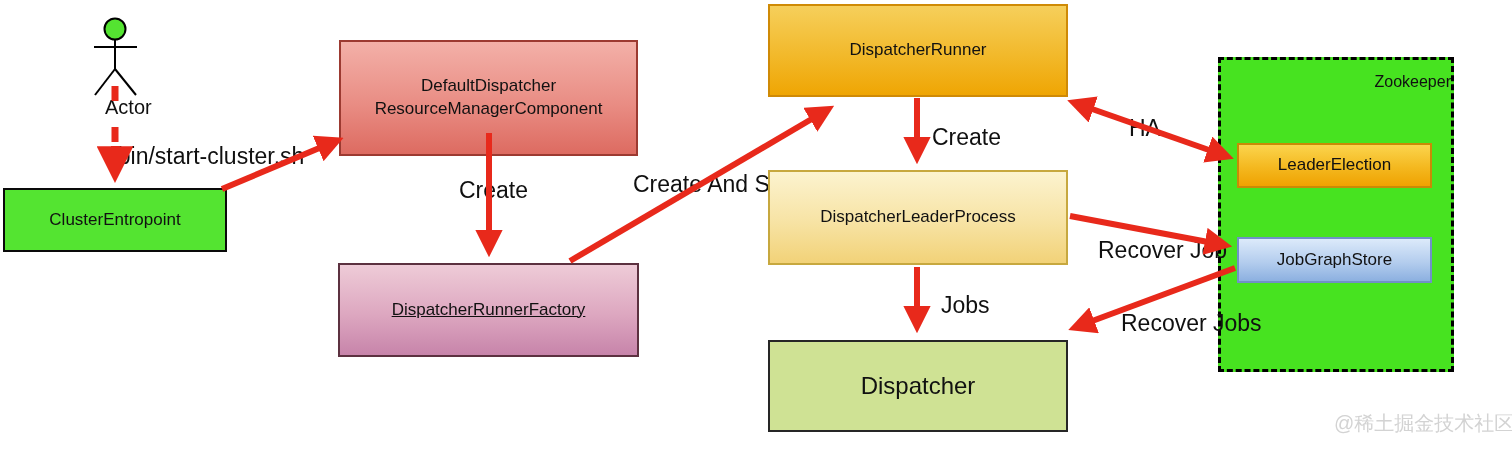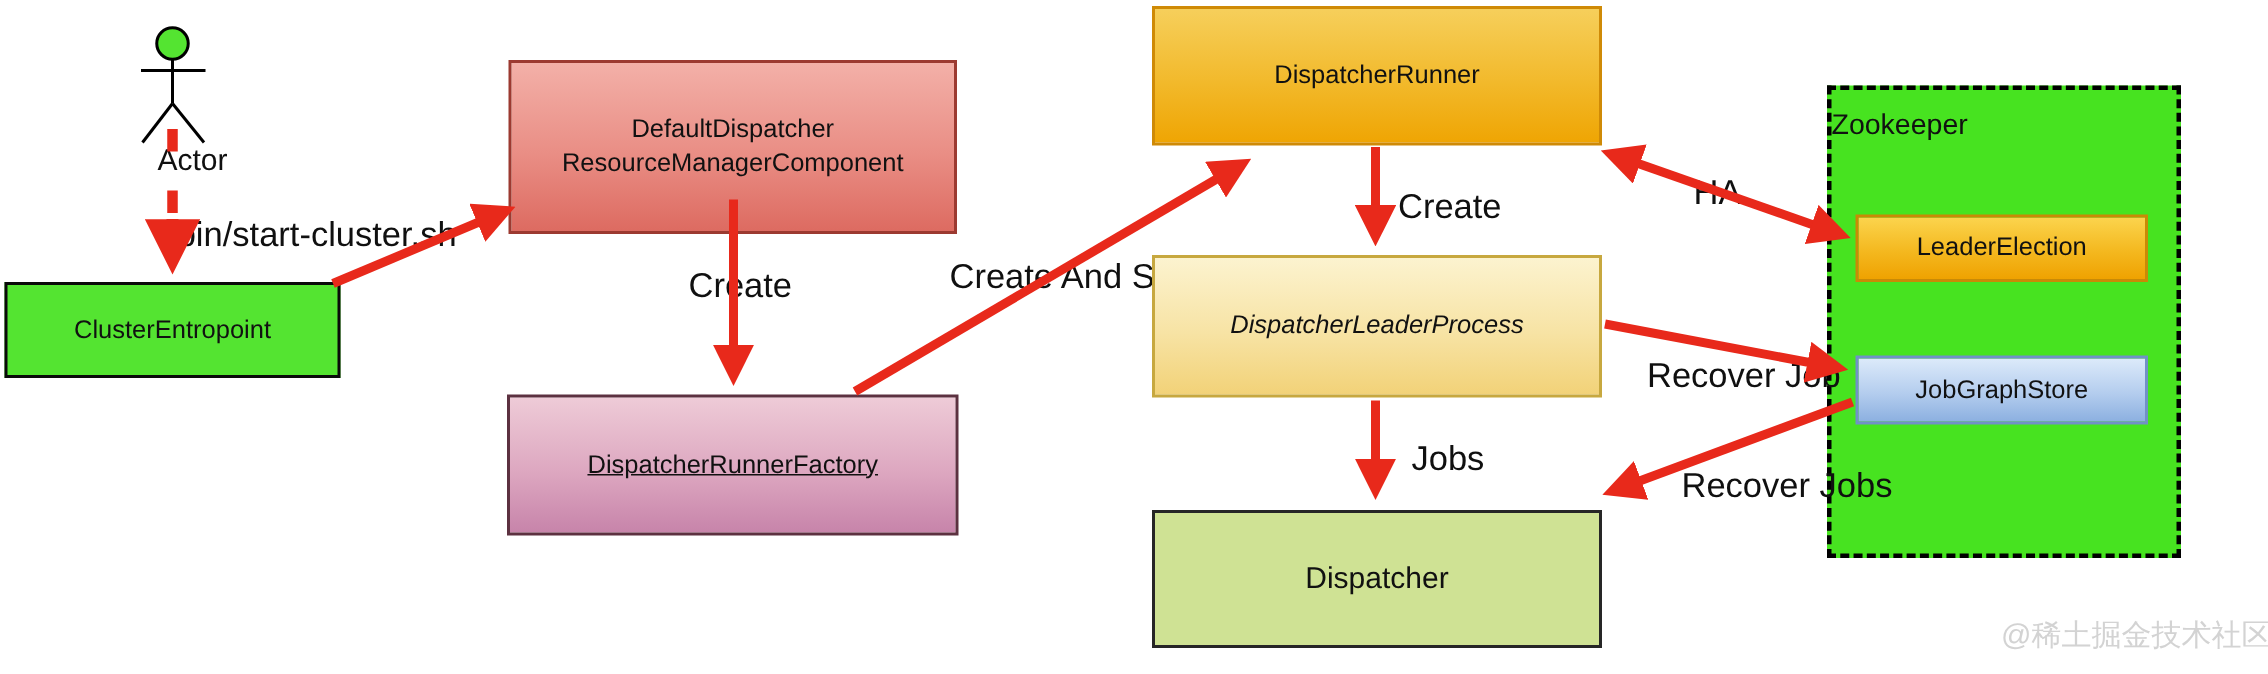--- a/index.html
+++ b/index.html
@@ -6,43 +6,43 @@
   .canvas{
     position:relative;width:1512px;height:449px;overflow:hidden;background:#ffffff;
     font-family:"Liberation Sans","DejaVu Sans",sans-serif;color:#111;
   }
   
   .zk{
     position:absolute;left:1218px;top:57px;width:236px;height:315px;
     background:#47e320;border:3px dashed #000;box-sizing:border-box;z-index:1;
   }
   .zk-title{
-    position:absolute;left:0;top:13px;width:100%;text-align:left;
-    font-size:19px;color:#111;
+    position:absolute;left:0;top:13px;width:100%;text-align:right;
+    font-size:16px;color:#111;
   }
   
   .lbl{position:absolute;font-size:23px;white-space:nowrap;z-index:2;color:#101010;}
   .lbl-actor{font-size:20px;}
   .watermark{position:absolute;left:1334px;top:410px;font-size:20px;color:#d3d3d3;z-index:2;white-space:nowrap;}
   
   .node{
     position:absolute;display:flex;flex-direction:column;align-items:center;justify-content:center;
     box-sizing:border-box;text-align:center;font-size:17px;z-index:3;line-height:1.35;
   }
   .n-cluster{left:3px;top:188px;width:224px;height:64px;background:#54e431;border:2.5px solid #0a0a0a;}
   .n-ddrmc{left:339px;top:40px;width:299px;height:116px;
     background:linear-gradient(180deg,#f3b0a8 0%,#e98d84 55%,#dd6b61 100%);border:2px solid #9c3a31;}
   .n-factory{left:338px;top:263px;width:301px;height:94px;
     background:linear-gradient(180deg,#eecbd7 0%,#dda7c0 55%,#c784aa 100%);border:2px solid #5c3140;text-decoration:underline;}
   .n-runner{left:768px;top:4px;width:300px;height:93px;
     background:linear-gradient(180deg,#f6cf5b 0%,#f2b92b 55%,#efa503 100%);border:2px solid #cf8a06;}
   .n-leaderproc{left:768px;top:170px;width:300px;height:95px;
-    background:linear-gradient(180deg,#fcf3cf 0%,#f7e3a4 55%,#f2d278 100%);border:2px solid #c7a83f;font-style:italic;}
+    background:linear-gradient(180deg,#fcf3cf 0%,#f7e3a4 55%,#f2d278 100%);border:2px solid #c7a83f;}
   .n-dispatcher{left:768px;top:340px;width:300px;height:92px;background:#cfe294;
-    border:2.5px solid #262626;font-size:20px;}
+    border:2.5px solid #262626;font-size:24px;}
   .n-leaderelect{left:1237px;top:143px;width:195px;height:45px;
     background:linear-gradient(180deg,#fbd44d 0%,#f4b81f 55%,#efa201 100%);border:2px solid #c98a06;}
   .n-jobgraph{left:1237px;top:237px;width:195px;height:46px;
     background:linear-gradient(180deg,#dceafa 0%,#b4cdee 55%,#8cb0e0 100%);border:2px solid #7191c7;}
   
   svg.overlay{position:absolute;left:0;top:0;z-index:4;pointer-events:none;}
 </style>
 </head>
 <body>
 

